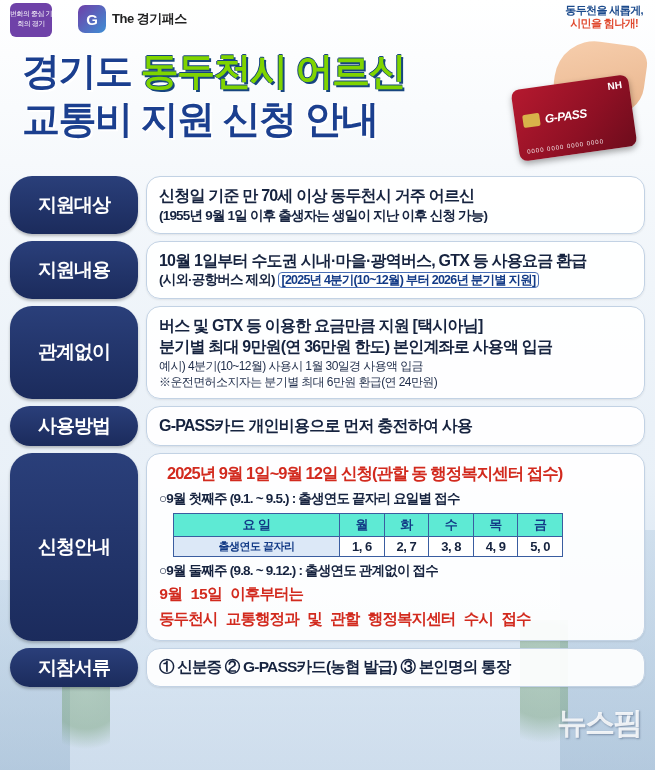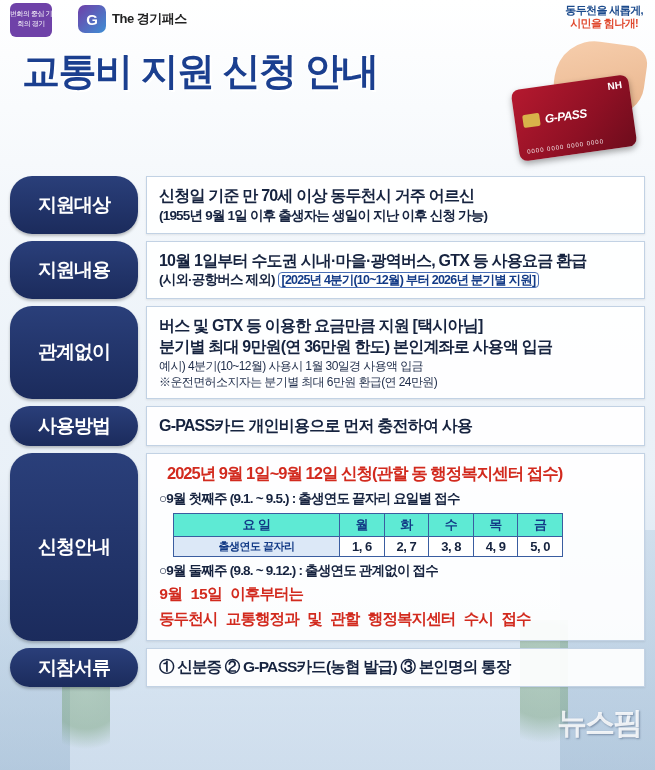--- a/index.html
+++ b/index.html
@@ -94,21 +94,21 @@
     flex:0 0 128px;
     background:linear-gradient(180deg,#2a3f7a,#1b2b5c);
     color:#fff; border-radius:22px;
     display:flex; align-items:center; justify-content:center;
     font-size:19px; font-weight:bold; letter-spacing:-1px;
     box-shadow: 0 2px 3px rgba(0,0,0,.25);
   }
   .content {
     flex:1; margin-left:8px;
     background:rgba(255,255,255,.92);
-    border:1px solid #c2d2e4; border-radius:0;
+    border:1px solid #c2d2e4; border-radius:14px;
     padding:8px 12px;
     box-shadow: 0 1px 2px rgba(0,0,0,.08);
   }
   .c-main { font-size:16px; font-weight:bold; color:#16233f; letter-spacing:-0.8px; line-height:1.35;}
   .c-sub  { font-size:13.5px; color:#16233f; letter-spacing:-0.8px; line-height:1.35; font-weight:bold;}
   .c-small{ font-size:12px; color:#1d2b48; letter-spacing:-0.6px; line-height:1.35;}
   .boxed { border:1px solid #4a6fb5; border-radius:4px; padding:0 3px; font-size:12.5px; color:#123a86;}
 
   
   .notice-content { padding:9px 12px 10px; }
@@ -155,20 +155,23 @@
       <div class="gpass-mark">G</div>
       <div class="gpass-text">The 경기패스</div>
     </div>
     <div class="slogan">
       <div class="l1">동두천을 새롭게,</div>
       <div class="l2">시민을 힘나개!</div>
     </div>
   </div>
 
   <div class="title-wrap">
+    <div class="title-line">
+      <span class="t-blue">경기도 </span><span class="t-green">동두천시 어르신</span>
+    </div>
     <div class="title-line t-blue">교통비 지원 신청 안내</div>
 
     <div class="card-img">
       <div class="card-hand"></div>
       <div class="card-body">
         <div class="card-nh">NH</div>
         <div class="card-chip"></div>
         <div class="card-gp">G-PASS</div>
         <div class="card-num">0000 0000 0000 0000</div>
       </div>

